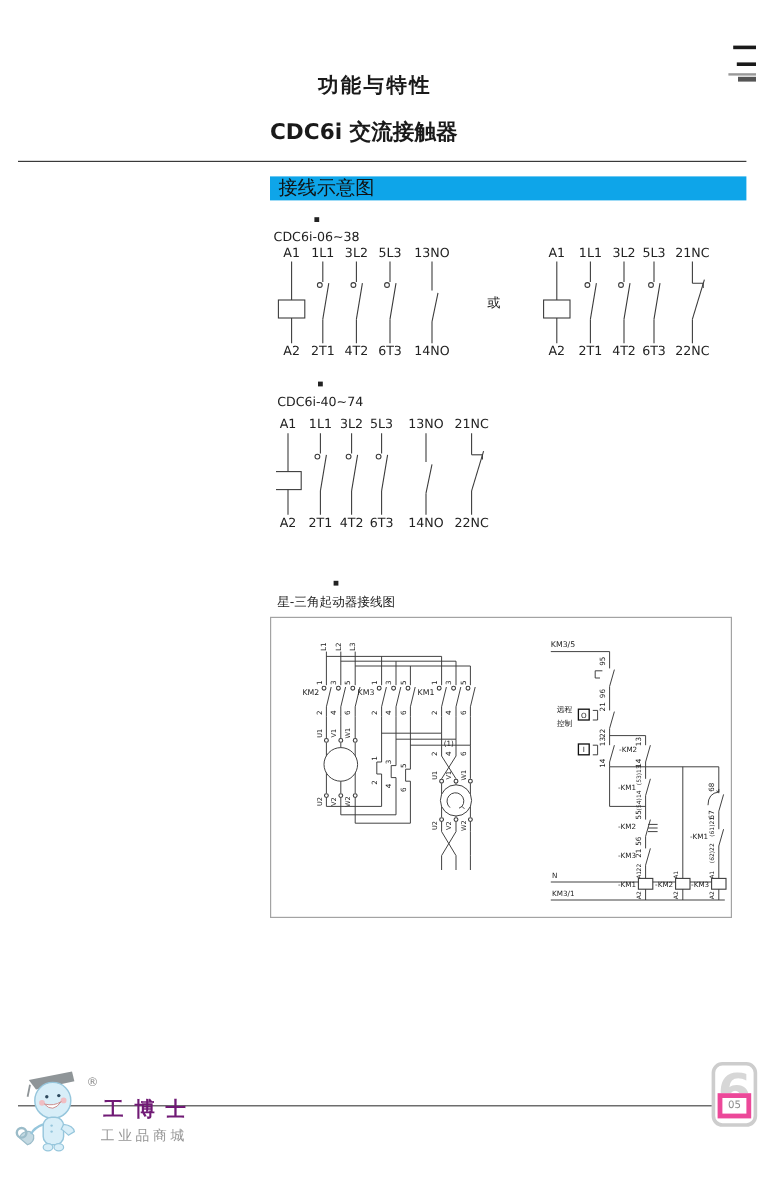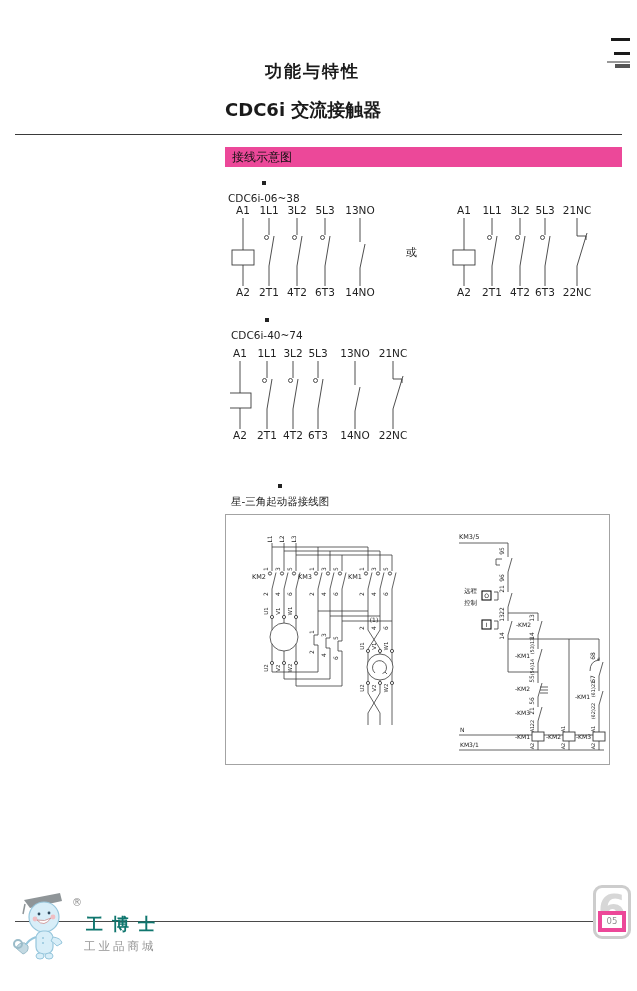--- a/index.html
+++ b/index.html
@@ -4,29 +4,29 @@
 <style>
   html,body{margin:0;padding:0;background:#fff;}
   .page{position:relative;width:637px;height:991px;background:#fff;outline:1px solid #cfcfcf;
         font-family:"DejaVu Sans","Liberation Sans",sans-serif;color:#1a1a1a;overflow:hidden;}
   .abs{position:absolute;}
   .title{left:225px;top:60px;font-size:17px;font-weight:bold;letter-spacing:2px;margin-left:40px;}
   .subtitle{left:225px;top:98px;font-size:18px;font-weight:bold;}
   .rule{background:#3a3a3a;height:1px;}
   .toprule{left:15px;top:134px;width:607px;}
   .footrule{left:15px;top:921px;width:578px;background:#4a4a4a;z-index:1;}
-  .secbar{left:225px;top:147px;width:397px;height:20px;background:#ec4899;font-size:12px;
+  .secbar{left:225px;top:147px;width:397px;height:20px;background:#0ea5e9;font-size:16px;
           line-height:20px;padding-left:7px;box-sizing:border-box;color:#111;}
   .bullet{font-size:10.5px;color:#222;display:flex;align-items:center;gap:7px;flex-direction:column;}
   .bullet .sq{width:4px;height:4px;background:#222;display:inline-block;flex:0 0 auto;}
   .orlbl{font-size:11px;color:#222;}
   svg{font-family:"DejaVu Sans","Liberation Sans",sans-serif;}
   .sdbox{left:225px;top:514px;width:385px;height:251px;border:1px solid #a3a3a3;box-sizing:border-box;background:#fff;}
   .regmark{background:#1a1a1a;}
-  .brandname{left:86px;top:913px;font-size:17px;font-weight:bold;color:#0f766e;letter-spacing:9px;
+  .brandname{left:86px;top:913px;font-size:17px;font-weight:bold;color:#701a75;letter-spacing:9px;
              font-family:"DejaVu Serif","Liberation Serif",serif;z-index:2;}
   .regsym{left:72px;top:897px;font-size:10px;color:#8d8d8d;z-index:2;}
   .tagline{left:84px;top:939px;font-size:11.5px;color:#949494;letter-spacing:3px;z-index:2;}
   .siteurl{left:7px;top:949px;font-size:17px;color:#b0b0b0;z-index:2;}
   .mascot{left:10px;top:884px;z-index:2;}
   .pagetab{left:593px;top:885px;width:38px;height:54px;border:3px solid #cdcdcd;border-radius:9px;
            box-sizing:border-box;background:#fff;}
   .chapnum{position:absolute;left:0;right:0;top:-3px;text-align:center;font-size:40px;font-weight:bold;
            color:#d7d7d7;line-height:50px;}
   .pgnum{position:absolute;left:50%;transform:translateX(-50%);bottom:4px;width:20px;height:13px;

